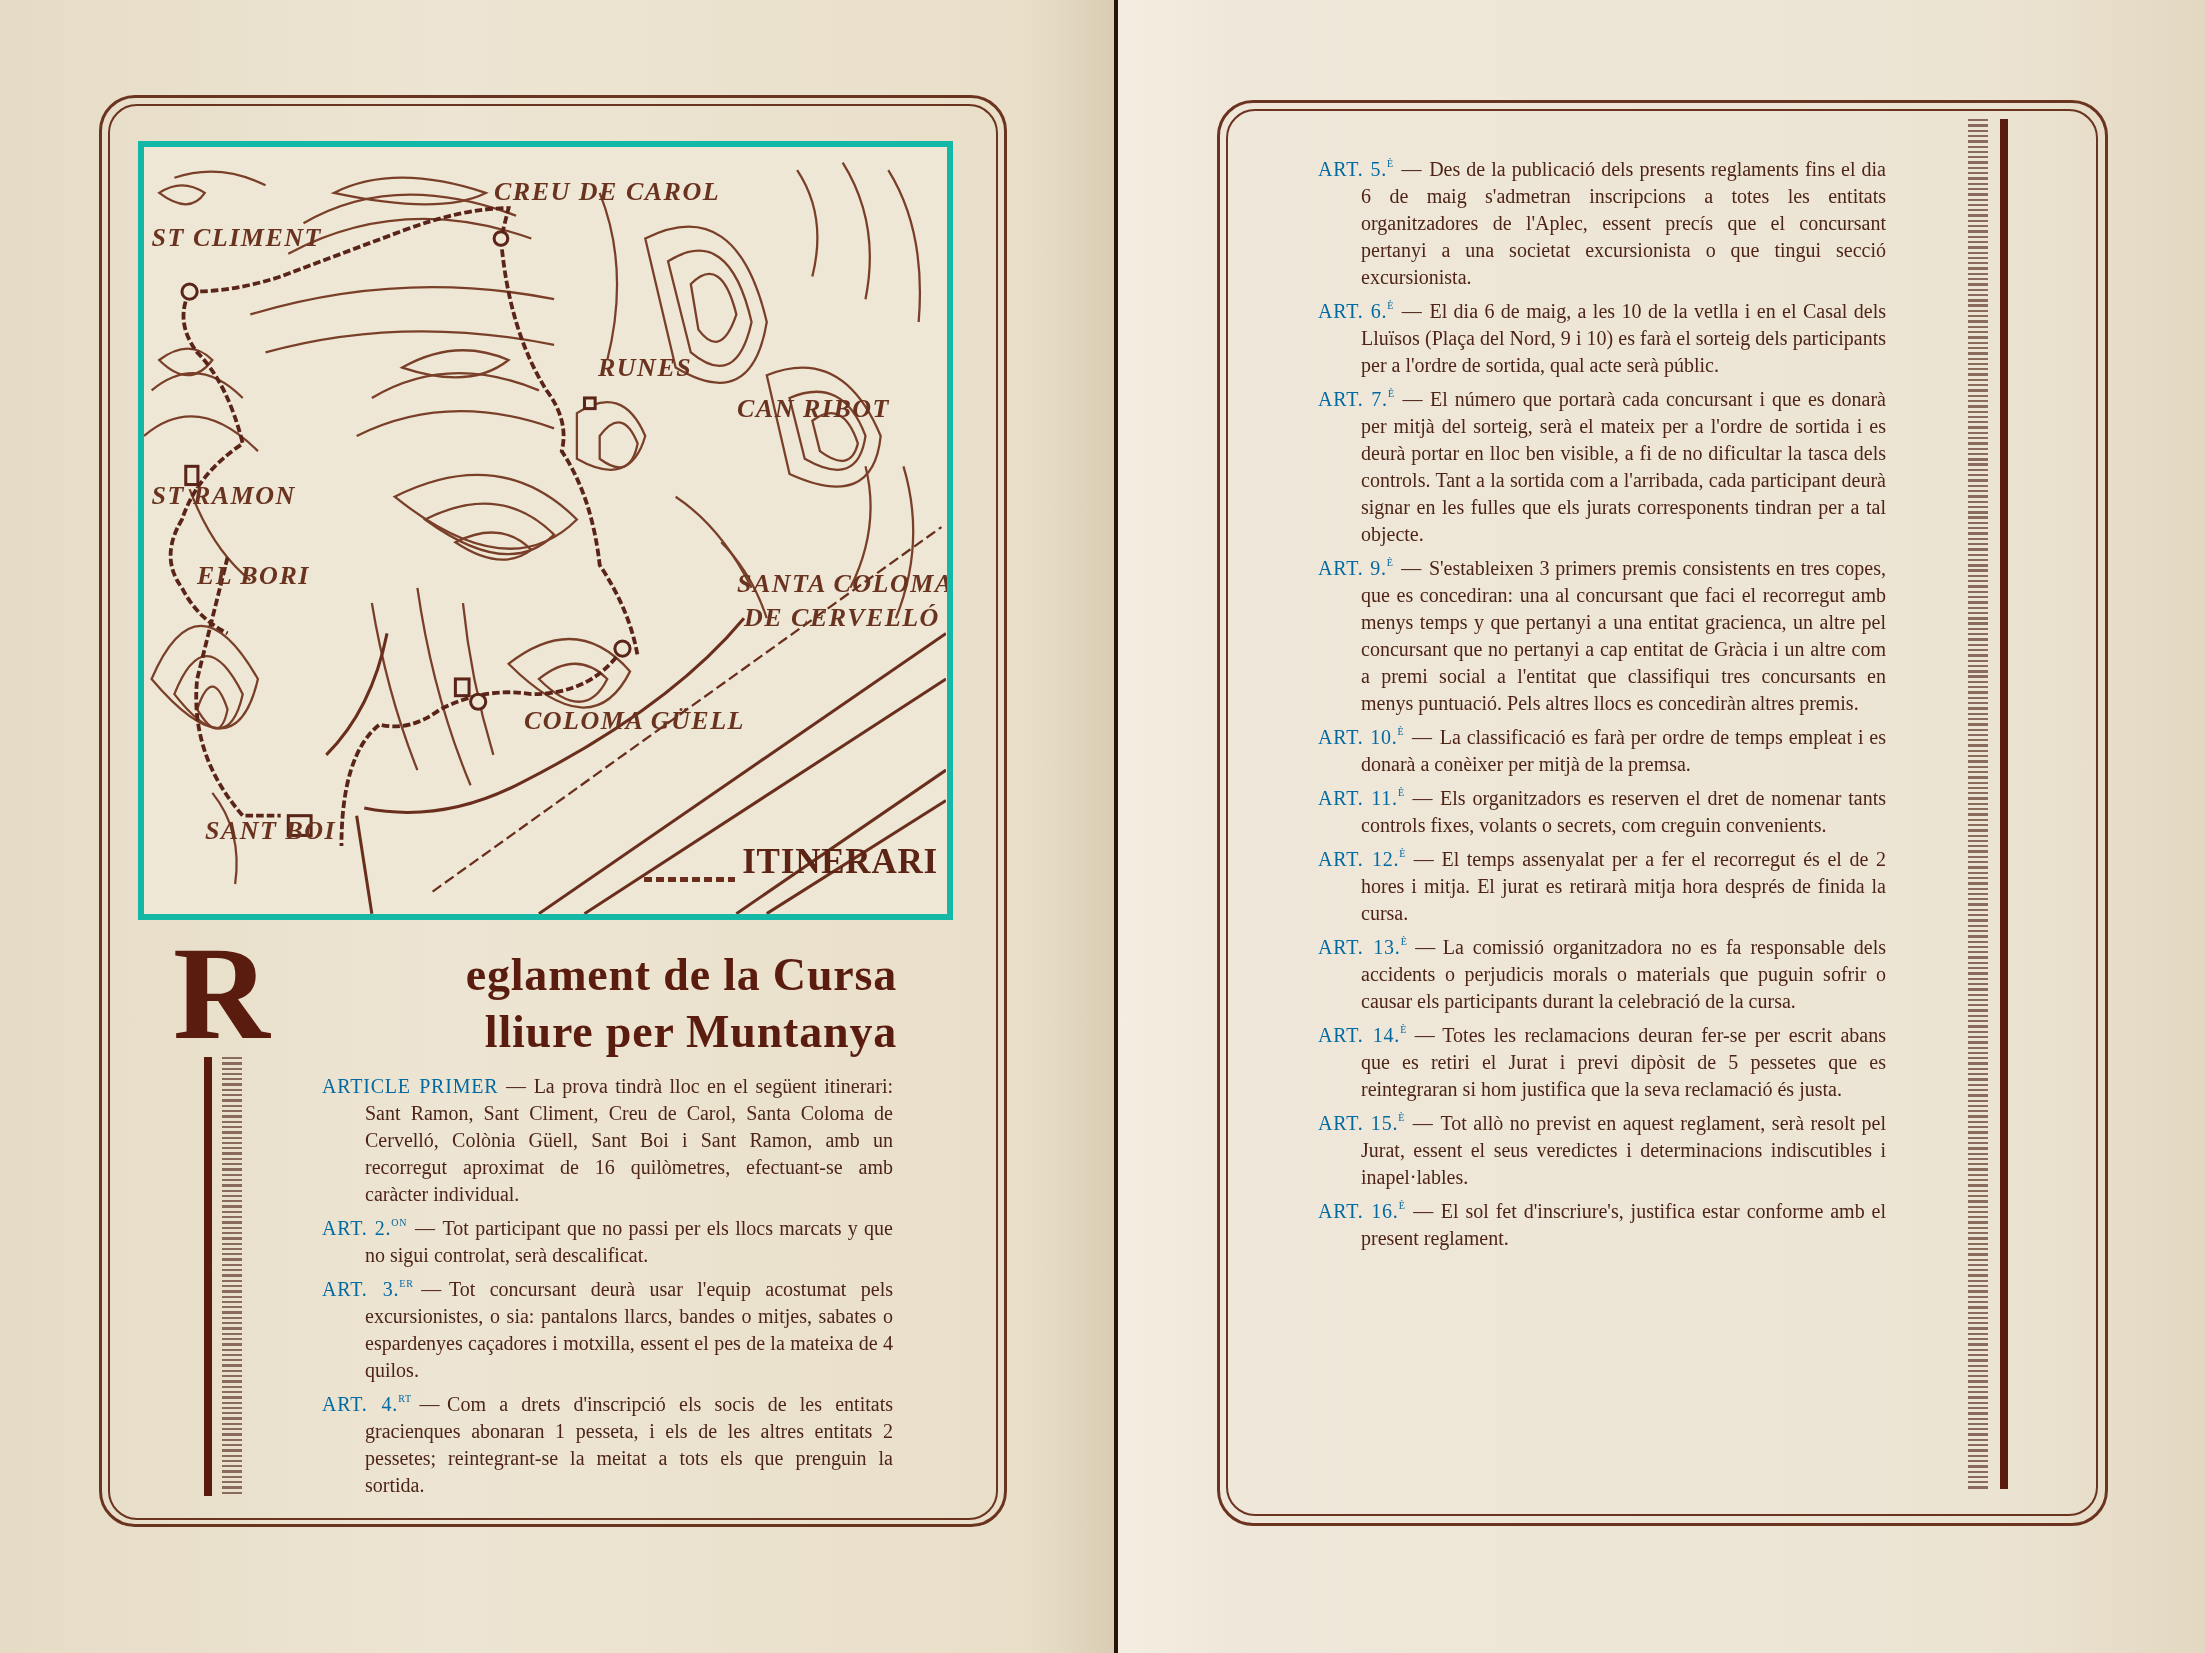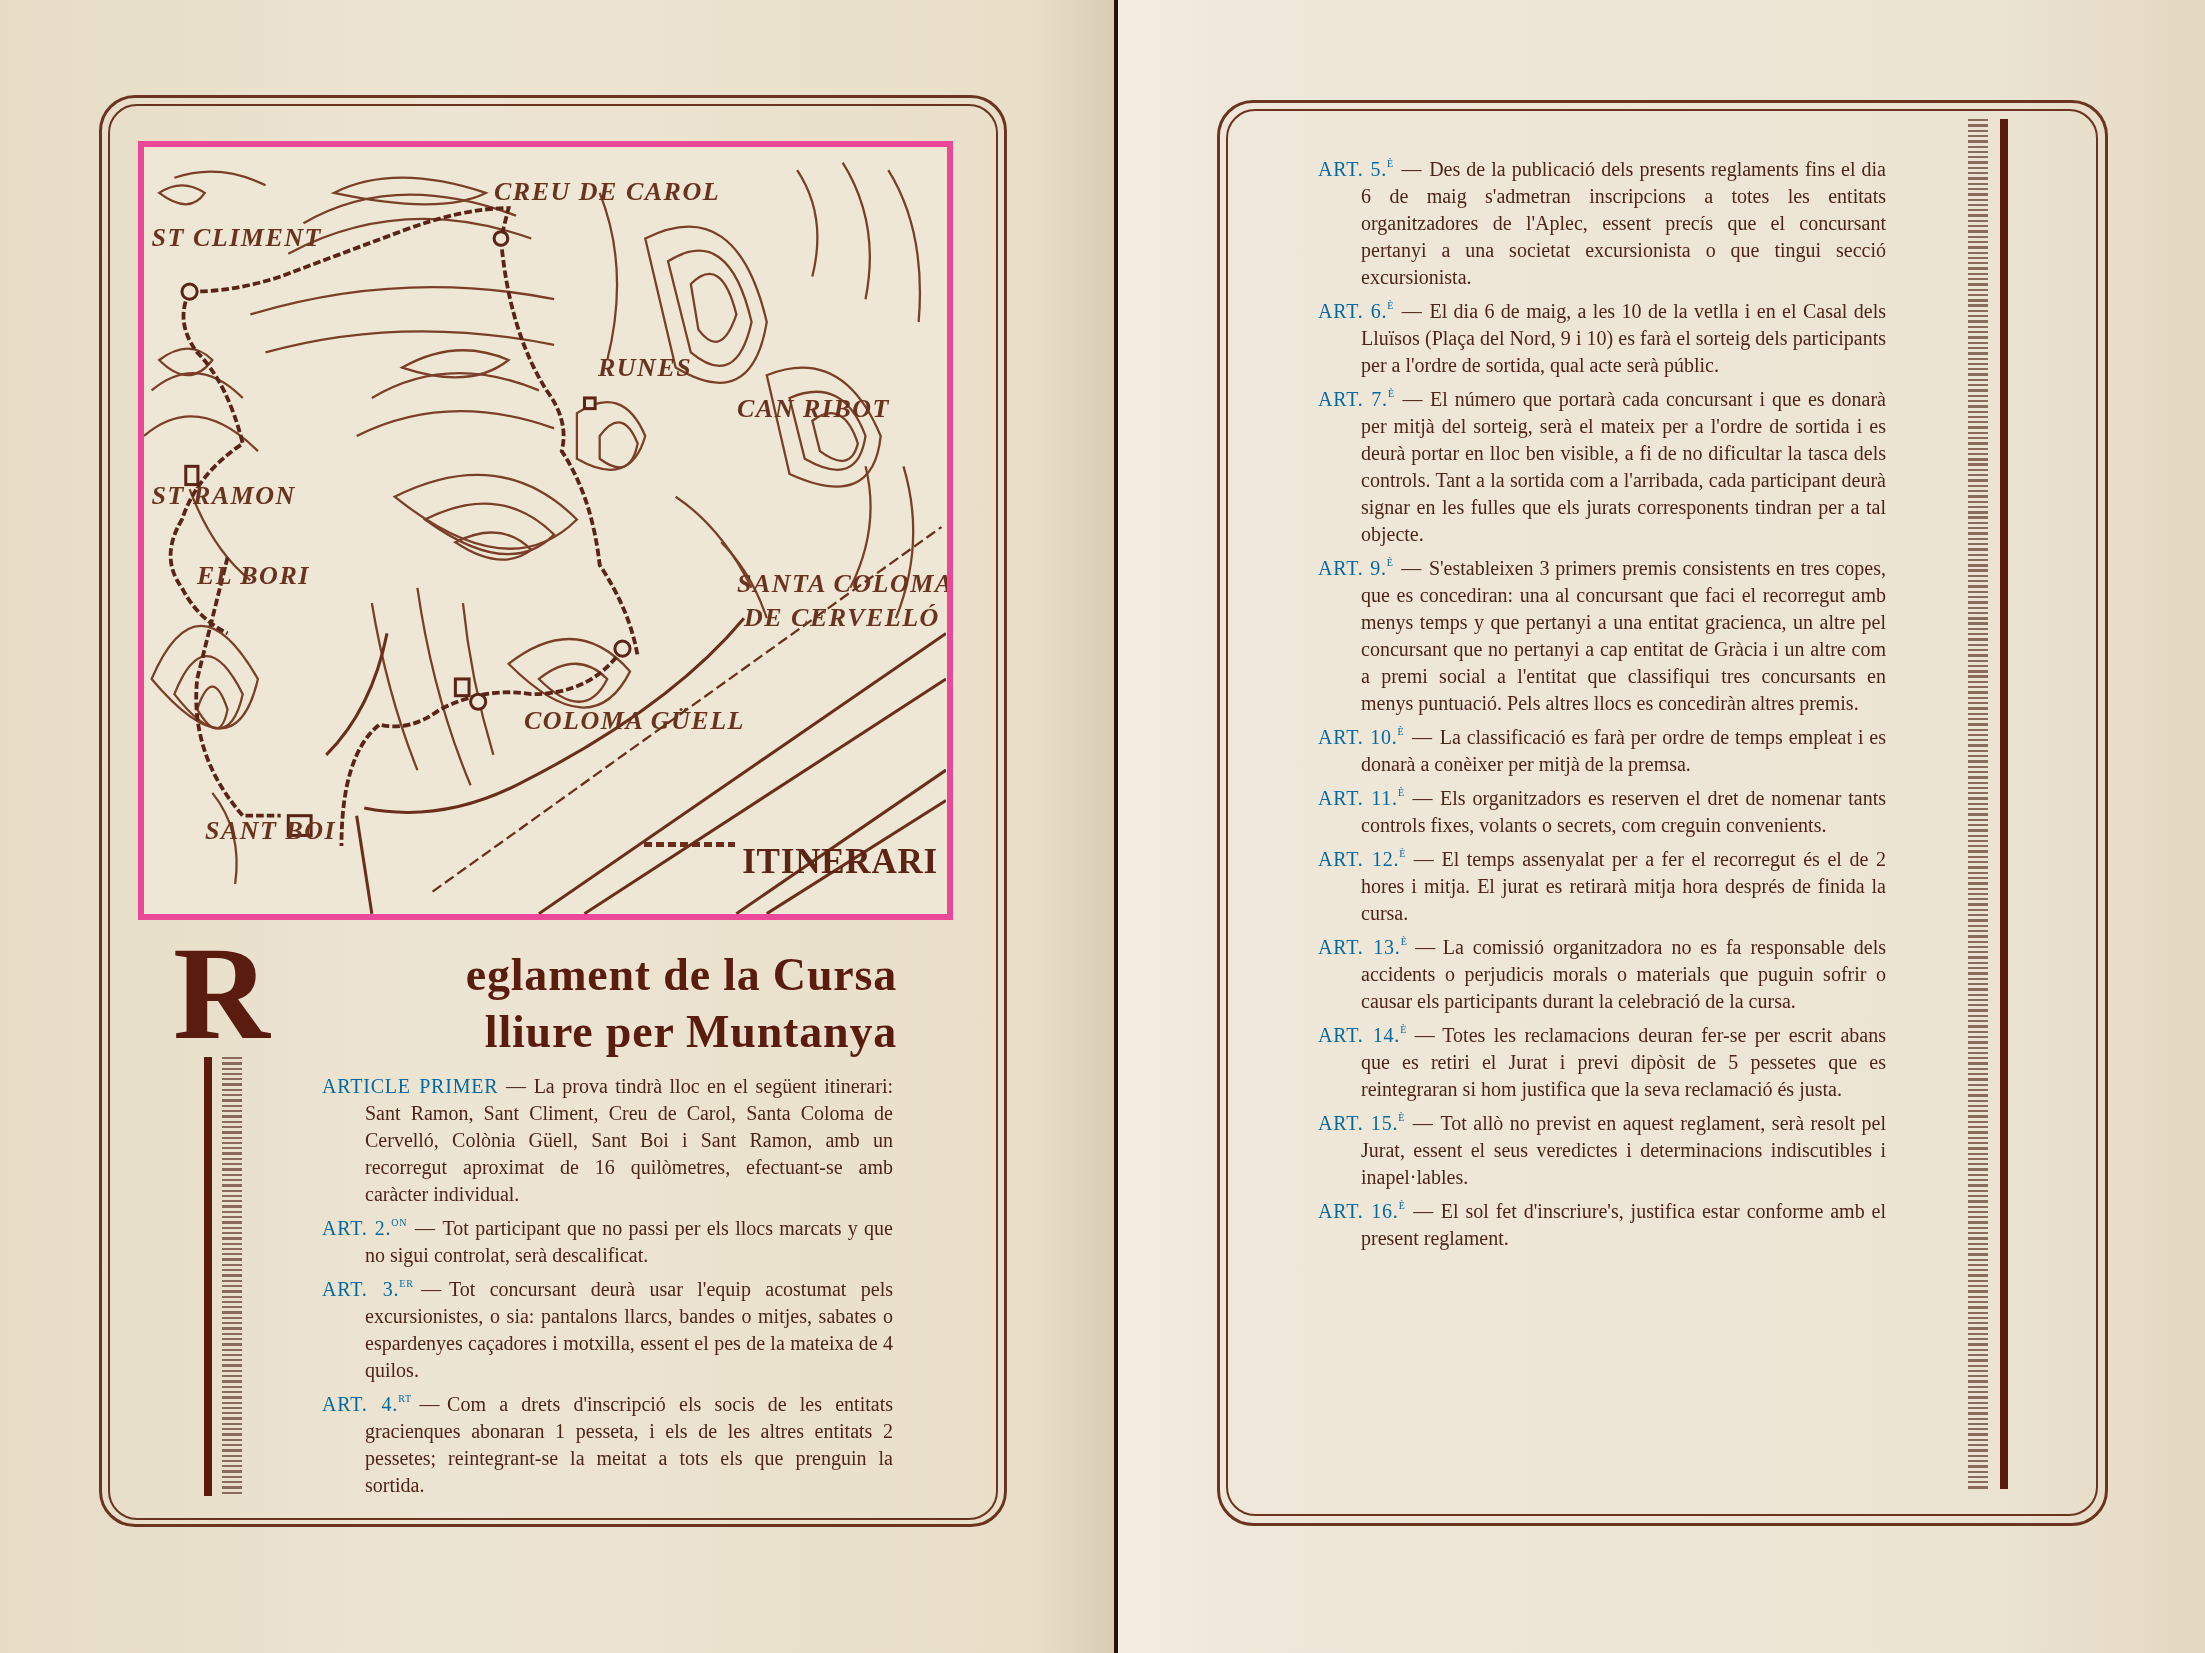--- a/index.html
+++ b/index.html
@@ -12,24 +12,24 @@
   .gutter { position: absolute; left: 1114px; top: 0; width: 3.8px; height: 1654px; background: #2a1208; }
 
   
   .frame-outer, .frame-inner { position: absolute; border: 3px solid #6b3420; }
   .lf-outer { left: 99px; top: 95px; width: 908px; height: 1432px; border-radius: 36px; }
   .lf-inner { left: 108px; top: 104px; width: 890px; height: 1416px; border-radius: 29px; border-width: 2.3px; }
   .rf-outer { left: 1217px; top: 100px; width: 891px; height: 1426px; border-radius: 36px; }
   .rf-inner { left: 1226px; top: 109px; width: 872px; height: 1407px; border-radius: 29px; border-width: 2.3px; }
 
   
-  .map { position: absolute; left: 138px; top: 141px; width: 815px; height: 779px; border: 6px solid #ec4899; background: #eee7d6; overflow: hidden; }
+  .map { position: absolute; left: 138px; top: 141px; width: 815px; height: 779px; border: 6px solid #14b8a6; background: #eee7d6; overflow: hidden; }
   .map svg { position: absolute; left: 0; top: 0; }
   .map-label { position: absolute; font-family: "Liberation Serif", serif; font-weight: bold; font-style: italic; color: #6a3320; font-size: 26px; letter-spacing: 1.5px; white-space: nowrap; }
-  .map-legend { position: absolute; right: 9px; bottom: 32px; display: flex; align-items: flex-start; gap: 7.6px; margin-top: 26px; }
+  .map-legend { position: absolute; right: 9px; bottom: 32px; display: flex; align-items: flex-end; gap: 7.6px; margin-top: 26px; }
   .map-legend-line { width: 91px; height: 4.6px; background: repeating-linear-gradient(90deg, #6a2e1c 0 7.6px, transparent 7.6px 12px); }
   .map-legend-text { font-family: "Liberation Serif", serif; font-size: 35px; font-weight: bold; color: #5c2415; letter-spacing: 0.8px; }
 
   
   .title-block { position: absolute; left: 167px; top: 931px; width: 730px; height: 122px; }
   .dropcap { position: absolute; left: 6px; top: 4.6px; font-family: "Liberation Serif", serif; font-weight: bold; font-size: 134px; line-height: 114px; color: #5b1c10; }
   .title-line { position: absolute; right: 0; font-family: "Liberation Serif", serif; font-weight: bold; font-size: 46px; color: #5b1c10; letter-spacing: 0.8px; white-space: nowrap; }
   .title-line-1 { top: 16.7px; }
   .title-line-2 { top: 74px; }
 

